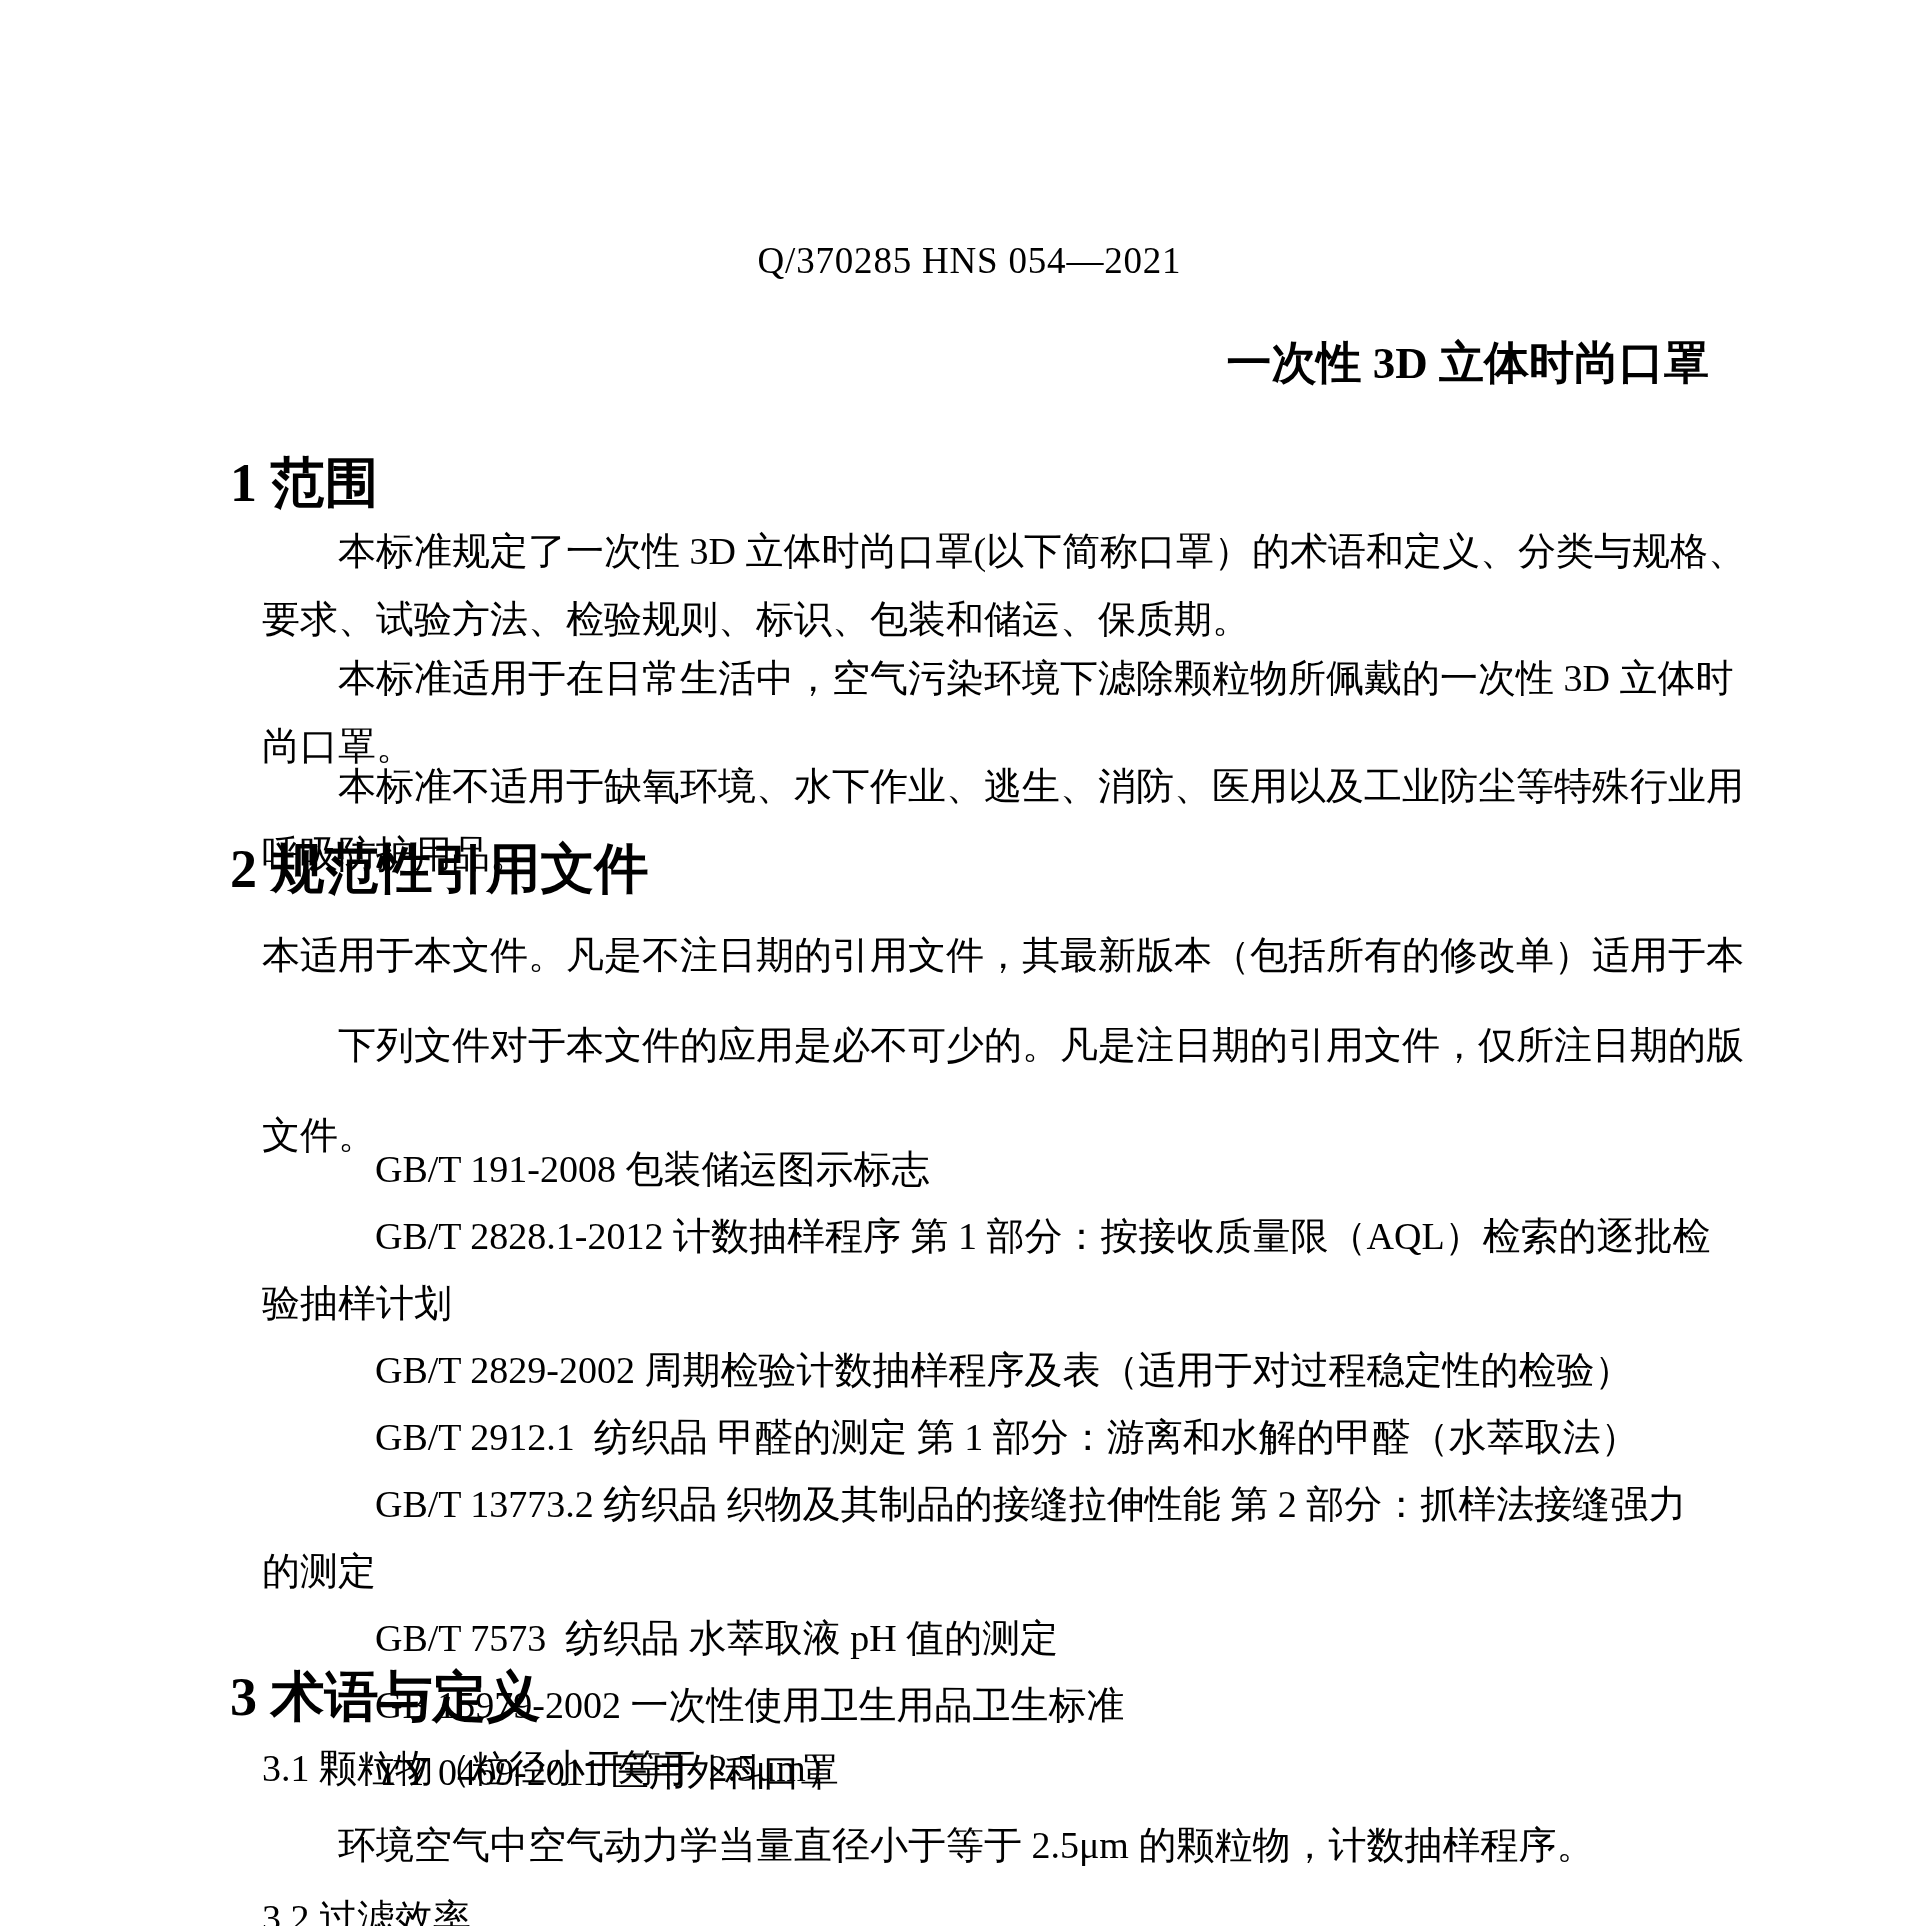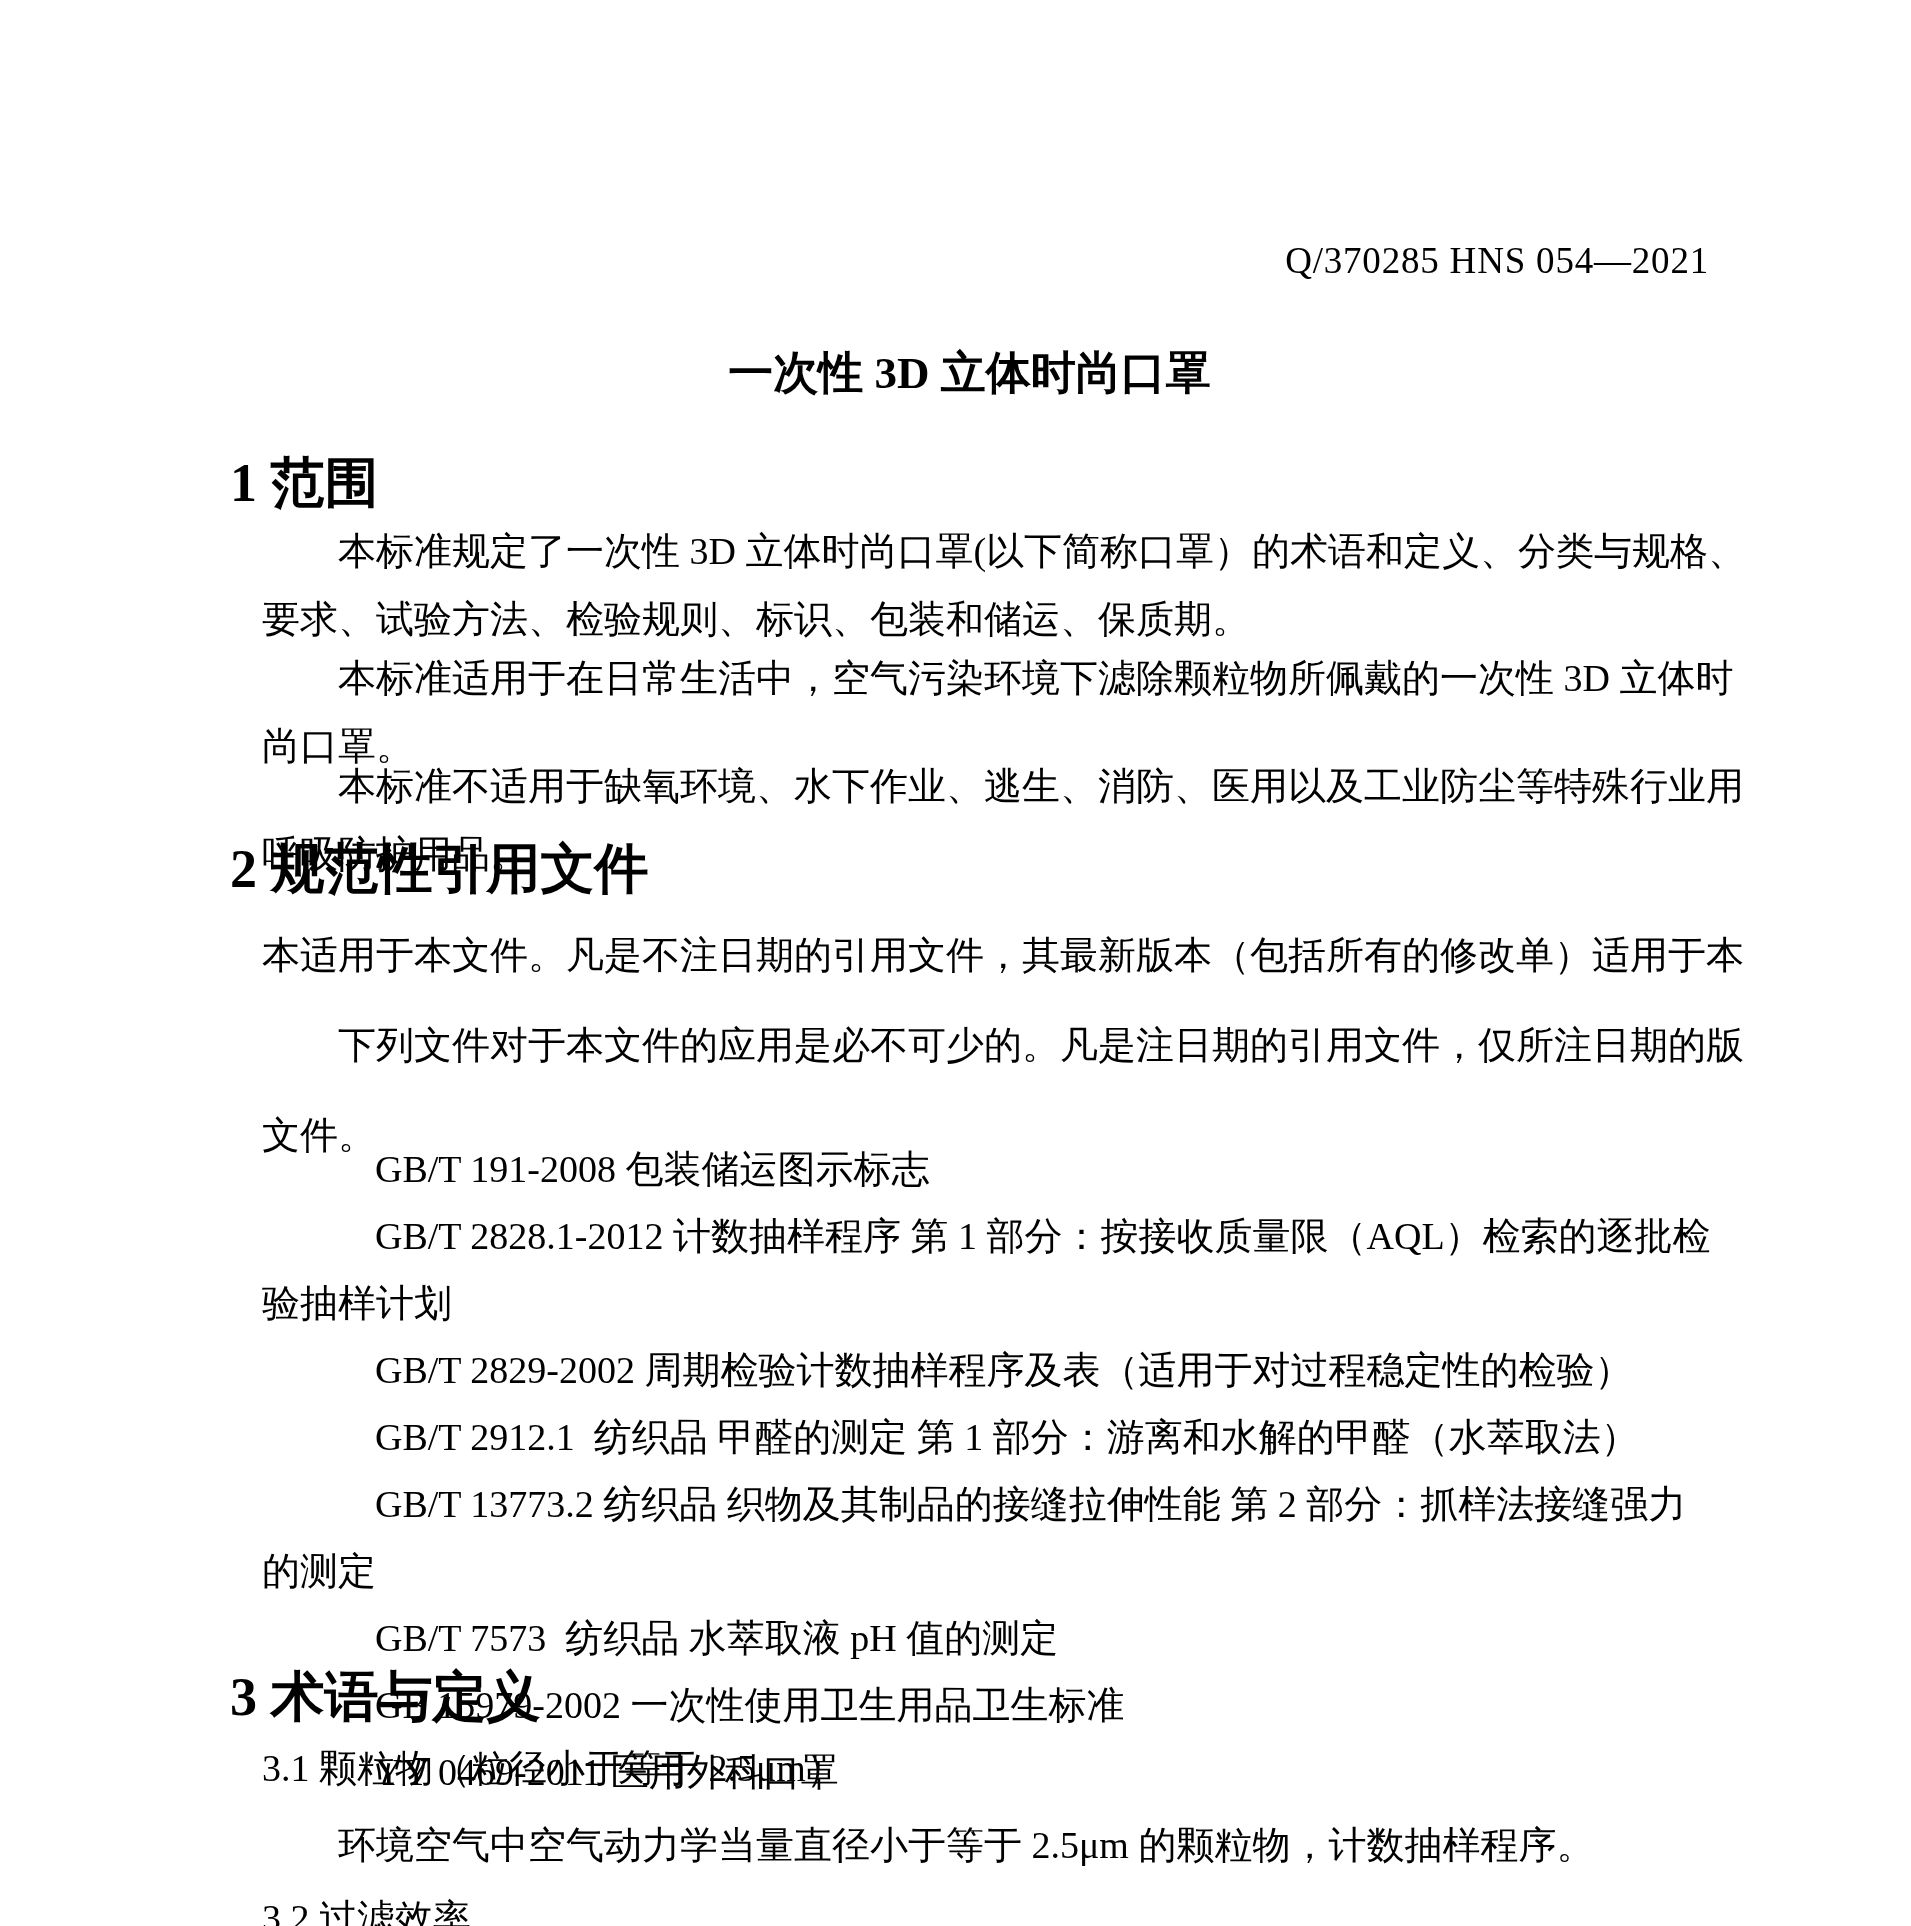--- a/index.html
+++ b/index.html
@@ -20,31 +20,31 @@
     position: absolute;
     left: 230px;
     width: 1479px;
     white-space: pre;
   }
   
   .std-no {
     top: 236px;
     font-size: 37px;
     line-height: 50px;
-    text-align: right;
+    text-align: center;
     padding-right: 76px;
     letter-spacing: 0.8px;
   }
   
   .doc-title {
-    top: 341px;
+    top: 331px;
     font-size: 45px;
     line-height: 64px;
     font-weight: 700;
-    text-align: center;
+    text-align: right;
     padding-right: 81px;
   }
   
   .h {
     font-size: 54px;
     line-height: 56px;
     font-weight: 700;
     white-space: pre;
   }
   

